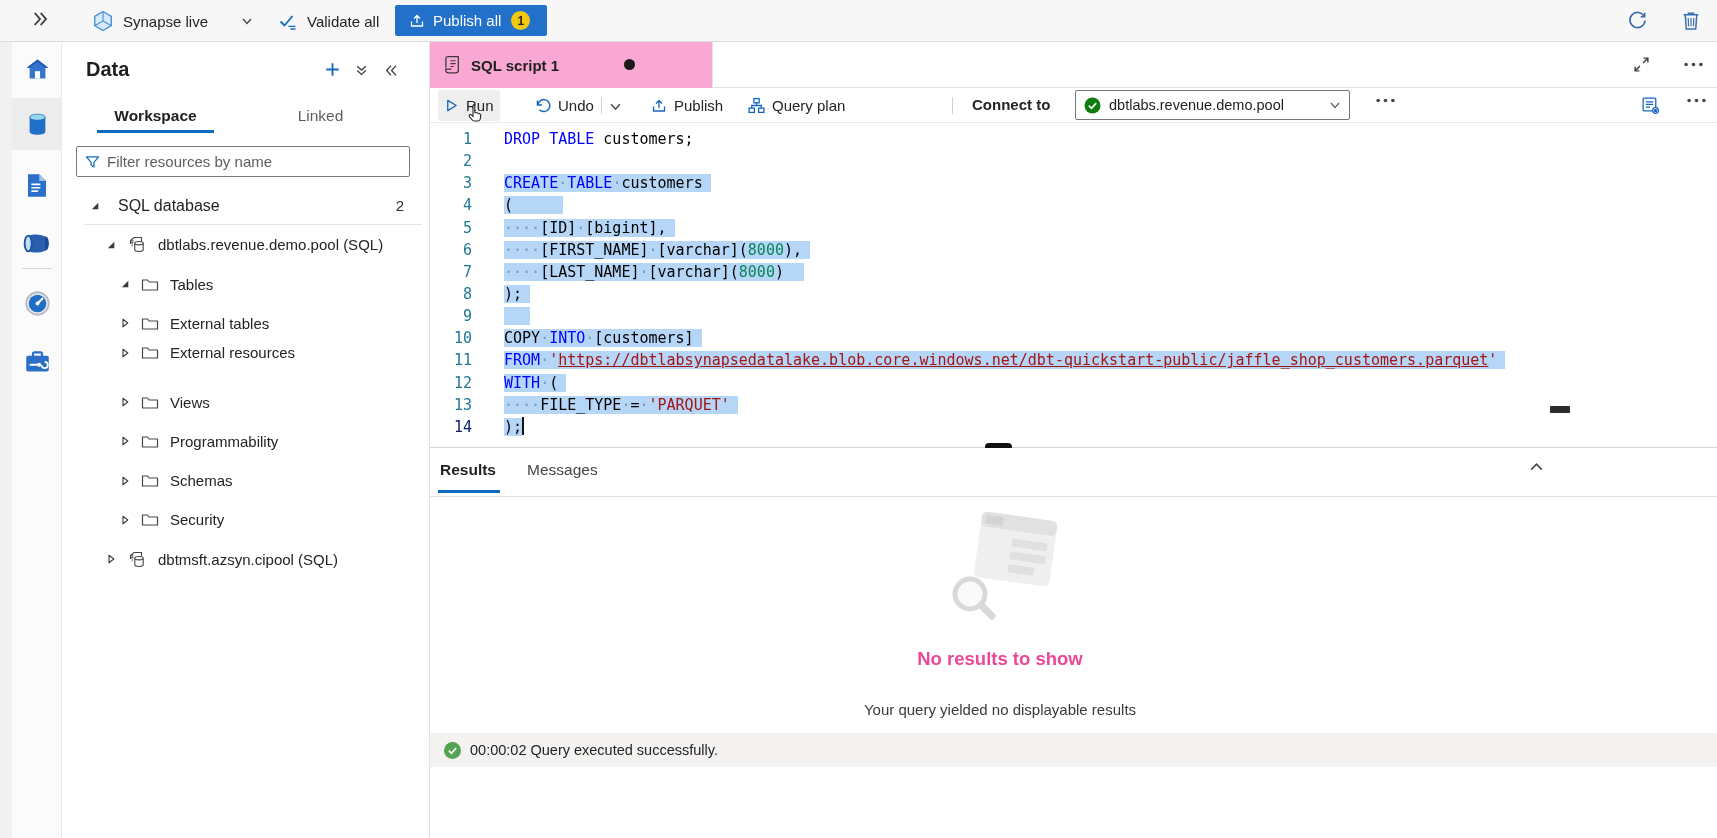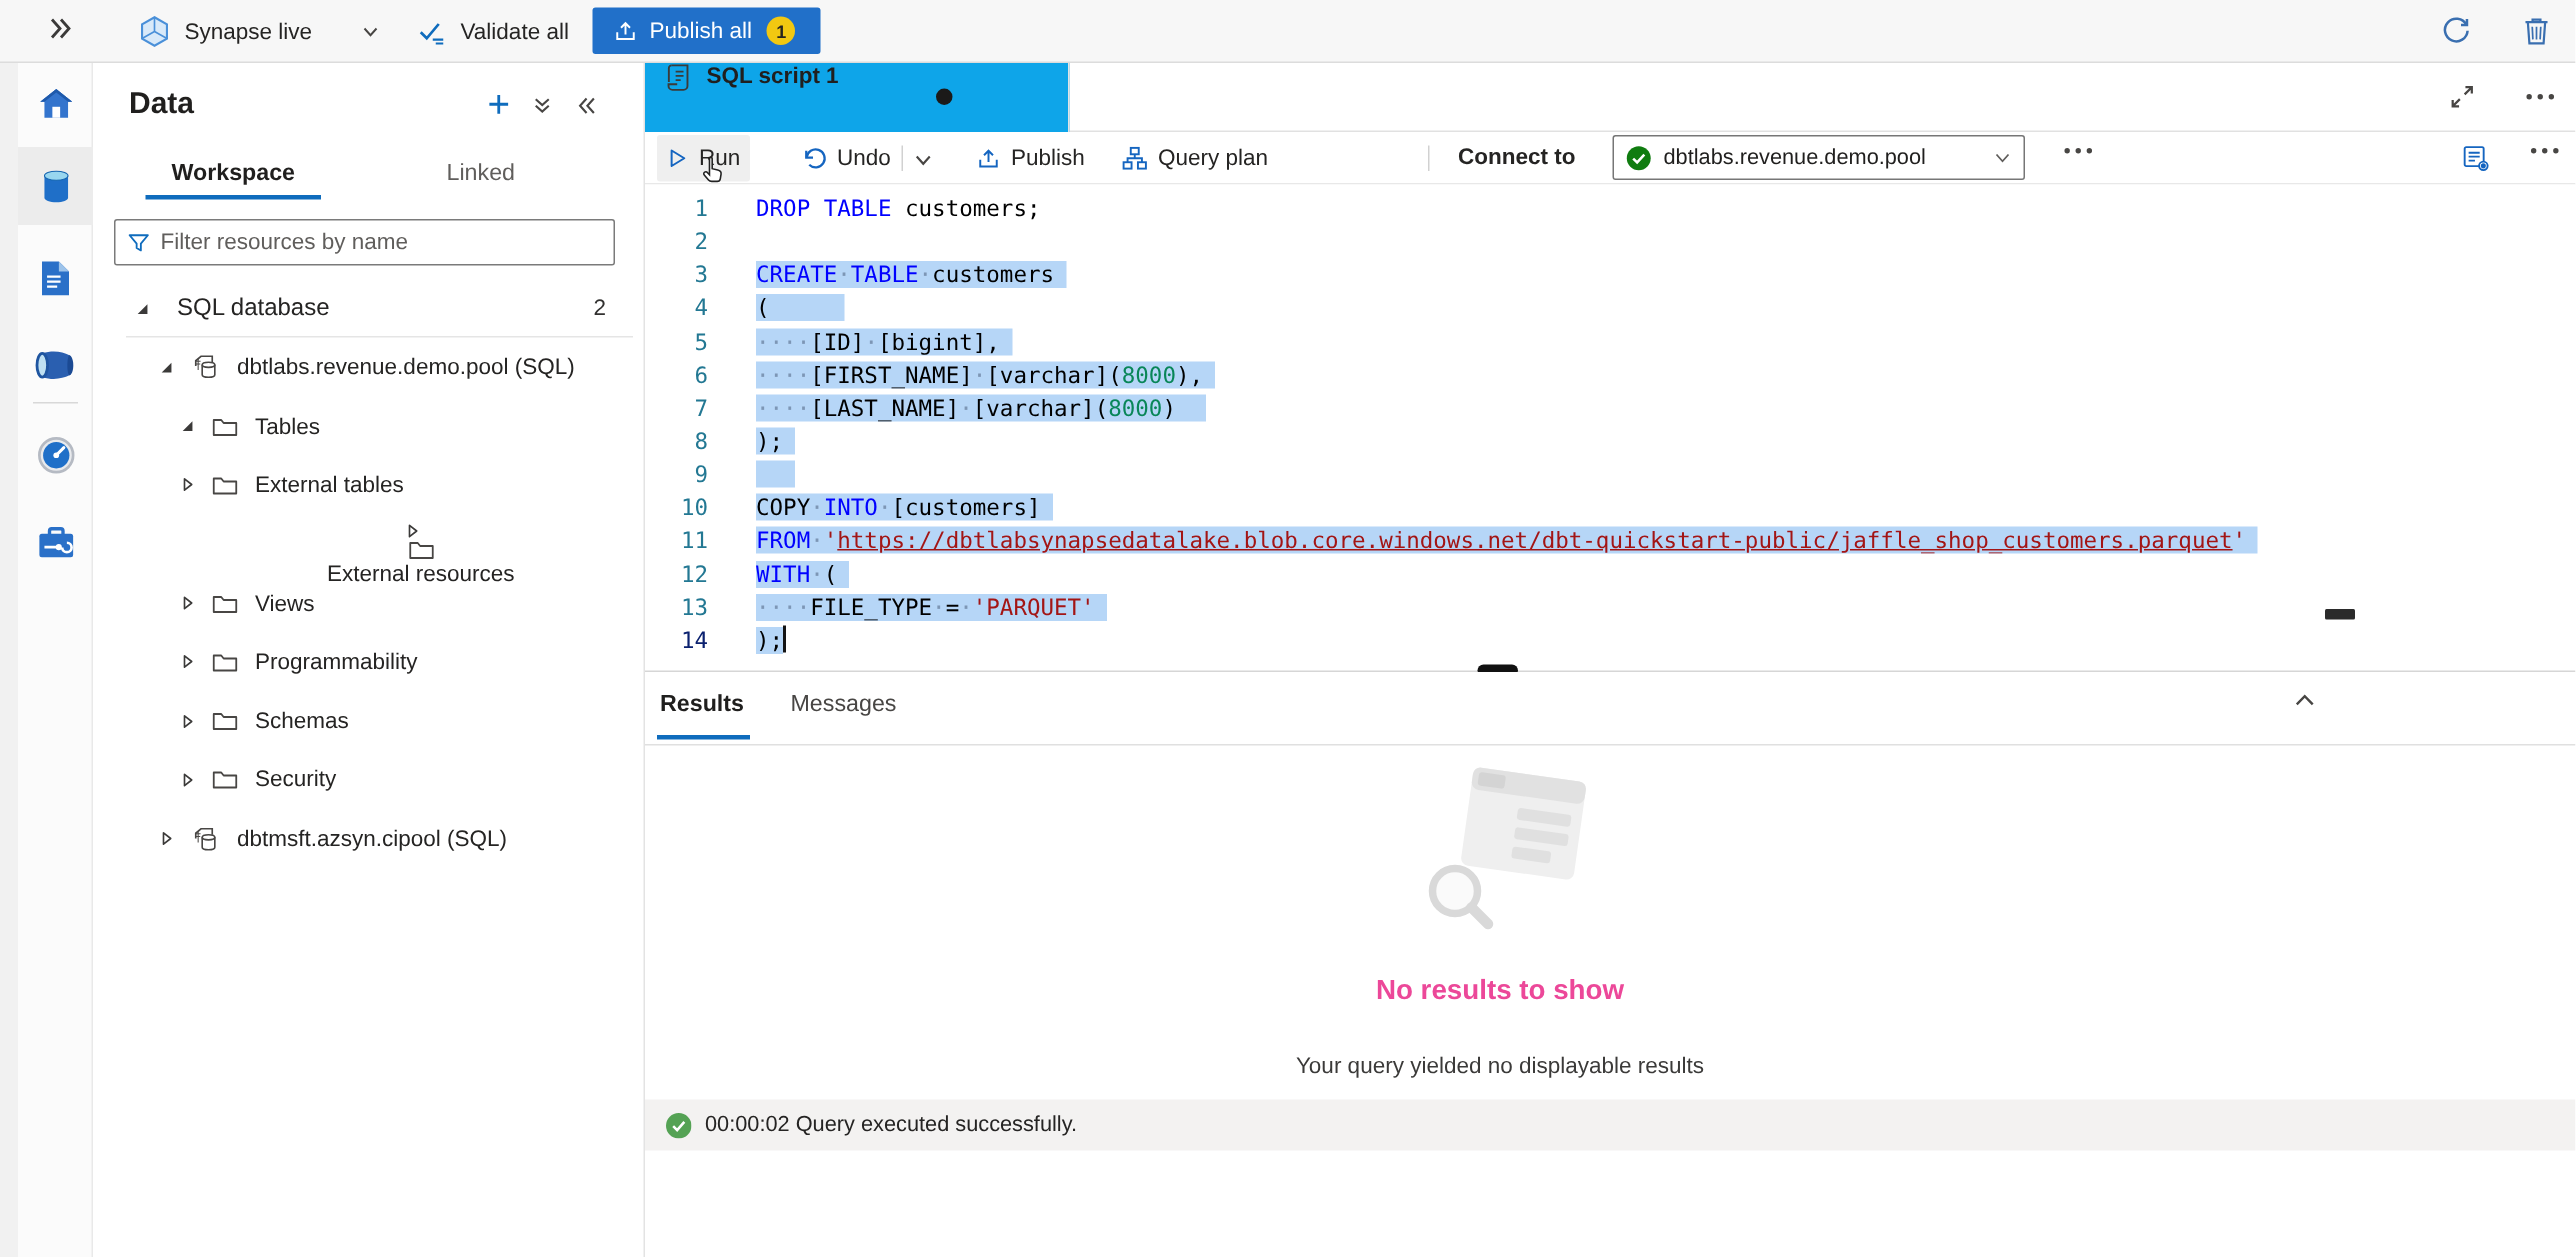--- a/index.html
+++ b/index.html
@@ -44,22 +44,22 @@
   .trow.l0{padding-left:28px}
   .trow.l1{padding-left:44px}
   .trow.l2{padding-left:58px}
   .tchev{width:10px;display:flex;flex:none}
   .ticon{display:flex;flex:none;margin-left:11px}
   .tlabel{margin-left:11px;font-size:15px;color:#252423;white-space:nowrap}
   .trow.l0 .tlabel{margin-left:18px;font-size:16px}
   .tbadge{margin-left:auto;margin-right:26px;font-size:15px;color:#323130}
 
   
-  .sqltab{position:absolute;left:430px;top:42px;width:283px;height:46px;background:#0ea5e9;border-right:1px solid #e3e3e3;
-    display:flex;padding-left:13px;gap:10px;cursor:pointer}
+  .sqltab{position:absolute;left:430px;top:42px;width:283px;height:46px;background:#f9a8d4;border-right:1px solid #e3e3e3;
+    display:flex;align-items:center;padding-left:13px;gap:10px;cursor:pointer}
   .sqltab .lbl{font-size:15px;font-weight:700;color:#201f1e}
   .dirty-dot{position:absolute;left:624px;top:59px;width:11px;height:11px;border-radius:50%;background:#1b1a19}
   .strip-border{position:absolute;left:713px;top:87px;width:1004px;height:1px;background:#e1e1e1}
   .ts-ico{position:absolute;top:56px;cursor:pointer;display:flex}
 
   
   .toolbar{position:absolute;left:430px;top:88px;width:1287px;height:35px;background:#fff;border-bottom:1px solid #e8e8e8}
   .cmd{position:absolute;top:90px;height:31px;display:flex;align-items:center;gap:7px;padding:0 6px;border-radius:2px;cursor:pointer}
   .cmd .lbl{font-size:15px;color:#252423}
   .cmd.hover{background:#efefef}
@@ -296,21 +296,21 @@
           <path d="M3 1.2 L7.8 5 L3 8.8 Z" fill="none" stroke="#3b3a39" stroke-width="1.1" stroke-linejoin="round"></path>
         </svg>
       </span>
       <span class="ticon">
         <svg width="18" height="15" viewBox="0 0 18 15">
           <path d="M1.5 13 V3 H6.5 L8.1 5 H16.5 V13 Z" fill="none" stroke="#484644" stroke-width="1.2" stroke-linejoin="round"></path>
         </svg>
       </span>
       <span class="tlabel">External tables</span>
     </div>
-    <div class="trow l2" style="top: 349px; flex-direction: column;">
+    <div class="trow l2" style="top: 333px;">
       <span class="tchev">
         <svg width="10" height="10" viewBox="0 0 10 10">
           <path d="M3 1.2 L7.8 5 L3 8.8 Z" fill="none" stroke="#3b3a39" stroke-width="1.1" stroke-linejoin="round"></path>
         </svg>
       </span>
       <span class="ticon">
         <svg width="18" height="15" viewBox="0 0 18 15">
           <path d="M1.5 13 V3 H6.5 L8.1 5 H16.5 V13 Z" fill="none" stroke="#484644" stroke-width="1.2" stroke-linejoin="round"></path>
         </svg>
       </span>

